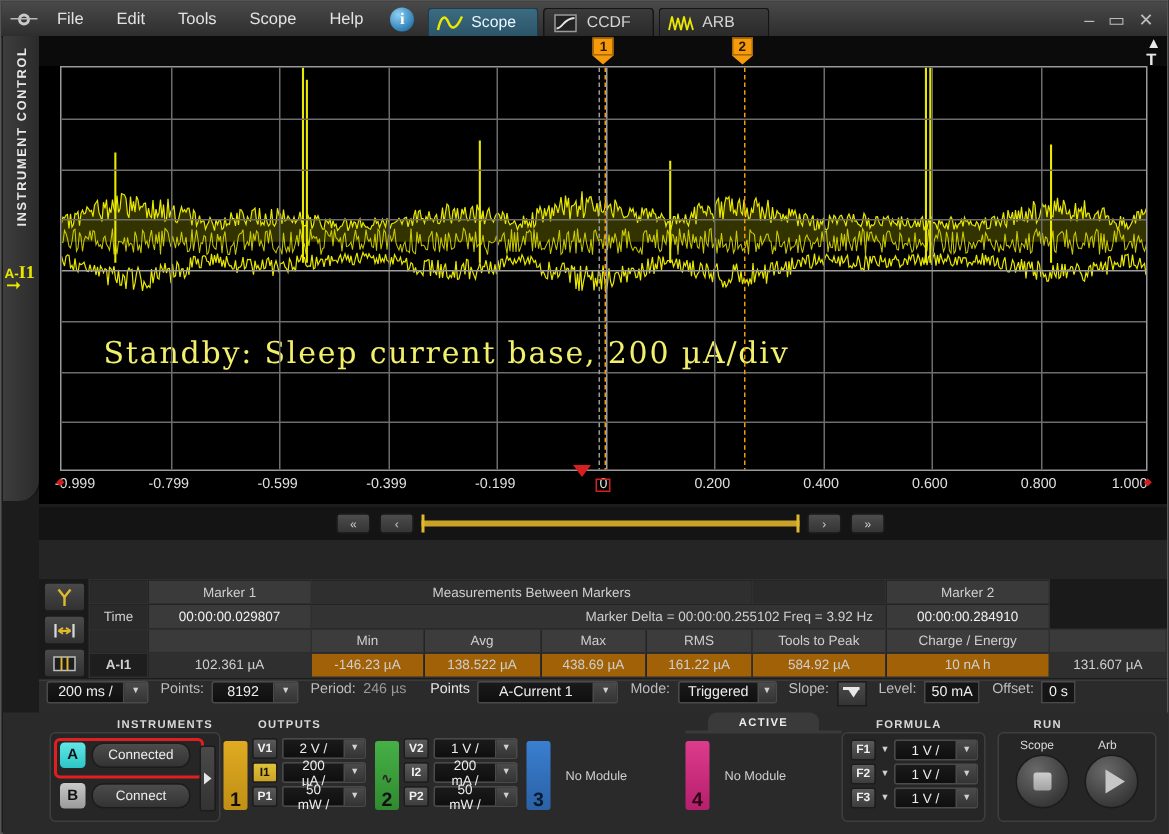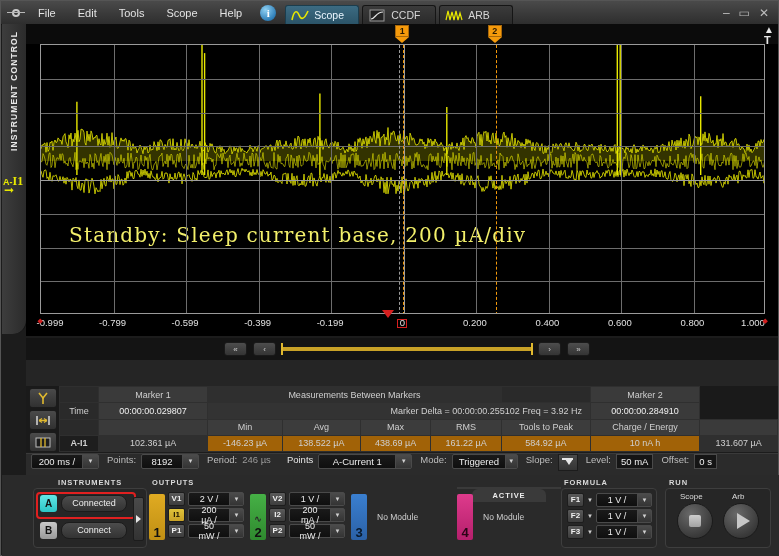--- a/index.html
+++ b/index.html
@@ -138,21 +138,21 @@
   .box{height:15px;min-width:20px;background:#151515;border:1px solid #4a4a4a;color:#f0f0f0;
     padding:0 4px;line-height:13px;box-sizing:border-box;}
   .slopebtn{width:18px;height:15px;background:linear-gradient(#4b4b4b,#343434);border:1px solid #1c1c1c;
     position:relative;}
   .slopebtn:before{content:"";position:absolute;left:3px;top:3px;width:11px;height:1.5px;background:#e8e8e8;}
   .slopebtn:after{content:"";position:absolute;left:6px;top:4px;width:0;height:0;
     border-left:4px solid transparent;border-right:4px solid transparent;border-top:6px solid #e8e8e8;}
 
   
   #bottom{position:absolute;left:1px;top:474px;width:777px;height:81px;background:#2a2a2a;}
-  .sechdr{position:absolute;color:#d9d9d9;font-size:7.5px;font-weight:bold;letter-spacing:.9px;}
+  .sechdr{position:absolute;color:#d9d9d9;font-size:7.5px;font-weight:bold;letter-spacing:.9px;margin-left:20px;}
   .panel{position:absolute;border:1px solid #3e3e3e;border-radius:4px;background:#262626;}
 
   #instpanel{left:31px;top:13px;width:112px;height:58px;}
   .instrow{position:absolute;left:6px;display:flex;align-items:center;gap:4px;}
   .ibadge{width:17px;height:17px;border-radius:3px;color:#111;font-size:10px;font-weight:bold;
     text-align:center;line-height:17px;}
   .ibadge.a{background:linear-gradient(#63e6e6,#2bc6c6);}
   .ibadge.b{background:linear-gradient(#c9c9c9,#9a9a9a);}
   .connbtn{width:66px;height:17px;border-radius:8px;background:linear-gradient(#4c4c4c,#333);
     border:1px solid #1c1c1c;color:#ededed;font-size:9px;text-align:center;line-height:15px;box-sizing:border-box;}
@@ -172,21 +172,21 @@
   .chkey{width:17px;height:14px;border-radius:2px;background:linear-gradient(#5a5a5a,#3d3d3d);
     border:1px solid #1d1d1d;color:#f0f0f0;font-size:8px;text-align:center;line-height:12px;box-sizing:border-box;font-weight:bold;}
   .chkey.hl{background:linear-gradient(#e0c33a,#c9a227);color:#1c1400;}
   .chcombo{width:56px;height:14px;}
   .chcombo .cv{flex:1;font-size:9px;}
   .chcombo .ca{width:13px;height:12px;line-height:12px;}
   .nomod{position:absolute;left:26px;top:24px;color:#cfcfcf;font-size:8.5px;}
 
   #activetab{position:absolute;left:470px;top:0;width:74px;height:13px;background:#3a3a3a;
     border-radius:6px 6px 0 0;color:#ededed;font-size:7.5px;font-weight:bold;letter-spacing:.9px;
-    text-align:center;line-height:13px;margin-top:14px;}
+    text-align:center;line-height:13px;}
   #activebar{position:absolute;left:455px;top:12px;width:104px;height:2px;background:#3a3a3a;}
 
   #fpanel{left:559px;top:13px;width:94px;height:58px;}
   #runpanel{left:663px;top:13px;width:104px;height:58px;}
   .runlbl{position:absolute;top:3px;color:#dcdcdc;font-size:8px;}
   .rbtn{position:absolute;top:14px;width:34px;height:34px;border-radius:50%;
     background:radial-gradient(circle at 38% 30%,#6a6a6a,#3a3a3a 70%,#2a2a2a);
     border:1px solid #1b1b1b;}
   .rbtn .sq{position:absolute;left:11px;top:11px;width:12px;height:12px;border-radius:2px;
     background:linear-gradient(#cdcdcd,#a2a2a2);}

